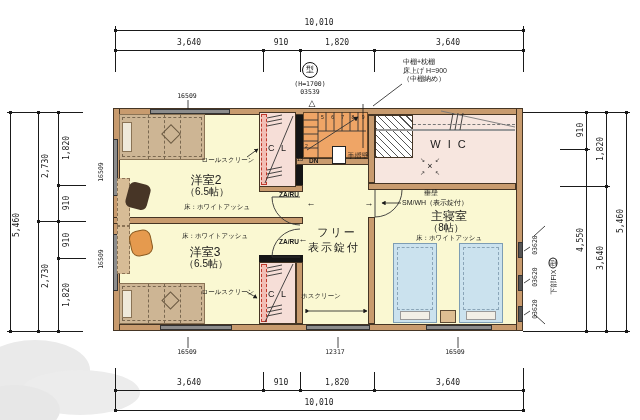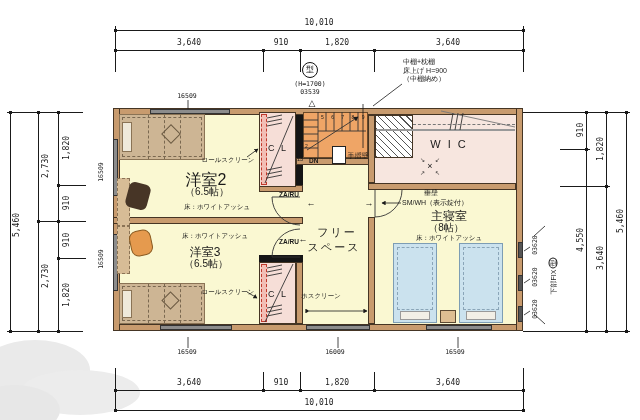--- a/index.html
+++ b/index.html
@@ -67,21 +67,21 @@
       <div class="dot" style="left:374px;top:390px"></div>
     <div class="dot" style="left:523px;top:390px"></div>
     <div class="dot" style="left:115px;top:410px"></div>
       <div class="dot" style="left:523px;top:410px"></div>
     <div class="t dim" style="left:189px;top:382px">3,640</div>
     <div class="t dim" style="left:281px;top:382px">910</div>
     <div class="t dim" style="left:337px;top:382px">1,820</div>
     <div class="t dim" style="left:448px;top:382px">3,640</div>
     <div class="t dim" style="left:319px;top:402px">10,010</div>
     <div class="t dims" style="left:187px;top:352px">16509</div>
-    <div class="t dims" style="left:335px;top:352px">16009</div>
+    <div class="t dims" style="left:335px;top:352px">12317</div>
     <div class="t dims" style="left:455px;top:352px">16509</div>
   </div>
 
   <div>
     <div class="vl" style="left:10px;top:112px;height:219px"></div>
     <div class="vl" style="left:38px;top:112px;height:219px"></div>
     <div class="vl" style="left:58px;top:112px;height:219px"></div>
     <div class="hl" style="left:7px;top:112px;width:76px"></div>
     <div class="hl" style="left:7px;top:331px;width:76px"></div>
     <div class="hl" style="left:38px;top:221px;width:48px"></div>
@@ -246,34 +246,34 @@
       <div class="a" style="left:6px;bottom:2px;width:30px;height:9px;background:#F2EFE6;border:1px solid #999"></div>
     </div>
     <div class="a" style="left:459px;top:243px;width:44px;height:80px;background:#CBE2EE;border:1px solid #7d9db4">
       <div class="a" style="left:3px;top:3px;right:3px;bottom:12px;border:1px dashed #8aa5b8"></div>
       <div class="a" style="left:6px;bottom:2px;width:30px;height:9px;background:#F2EFE6;border:1px solid #999"></div>
     </div>
     <div class="a" style="left:440px;top:310px;width:16px;height:13px;background:#DEBE92;border:1px solid #5c4a33"></div>
   </div>
 
   <div>
-    <div class="t" style="left:206px;top:180px;font-size:16px">洋室2</div>
+    <div class="t" style="left:206px;top:180px;font-size:12px">洋室2</div>
     <div class="t" style="left:207px;top:192px;font-size:10px">（6.5帖）</div>
     <div class="t jp65" style="left:217px;top:207px">床：ホワイトアッシュ</div>
 
     <div class="t jp65" style="left:215px;top:236px">床：ホワイトアッシュ</div>
     <div class="t" style="left:205px;top:252px;font-size:12px">洋室3</div>
     <div class="t" style="left:206px;top:264px;font-size:10px">（6.5帖）</div>
 
     <div class="t" style="left:449px;top:216px;font-size:12px">主寝室</div>
     <div class="t" style="left:446px;top:228px;font-size:10px">（8帖）</div>
     <div class="t jp65" style="left:449px;top:238px">床：ホワイトアッシュ</div>
 
     <div class="t" style="left:337px;top:232px;font-size:11px;letter-spacing:2px">フリー</div>
-    <div class="t" style="left:334px;top:247px;font-size:11px;letter-spacing:2px">スペース</div>
+    <div class="t" style="left:334px;top:247px;font-size:11px;letter-spacing:2px">表示錠付</div>
 
     <div class="t" style="left:449px;top:144px;font-size:11px;letter-spacing:2px">W I C</div>
     <div class="t" style="left:278px;top:148px;font-size:9px;letter-spacing:2px">C L</div>
     <div class="t" style="left:278px;top:294px;font-size:9px;letter-spacing:2px">C L</div>
 
     <div class="t jp65" style="left:228px;top:160px">ロールスクリーン</div>
     <div class="t jp65" style="left:228px;top:292px">ロールスクリーン</div>
     <div class="t jp65" style="left:321px;top:296px">ホスクリーン</div>
     <div class="t jp7" style="left:358px;top:155px">手摺壁</div>
     <div class="t jp65" style="left:289px;top:195px;font-weight:bold">ZA/RU</div>

